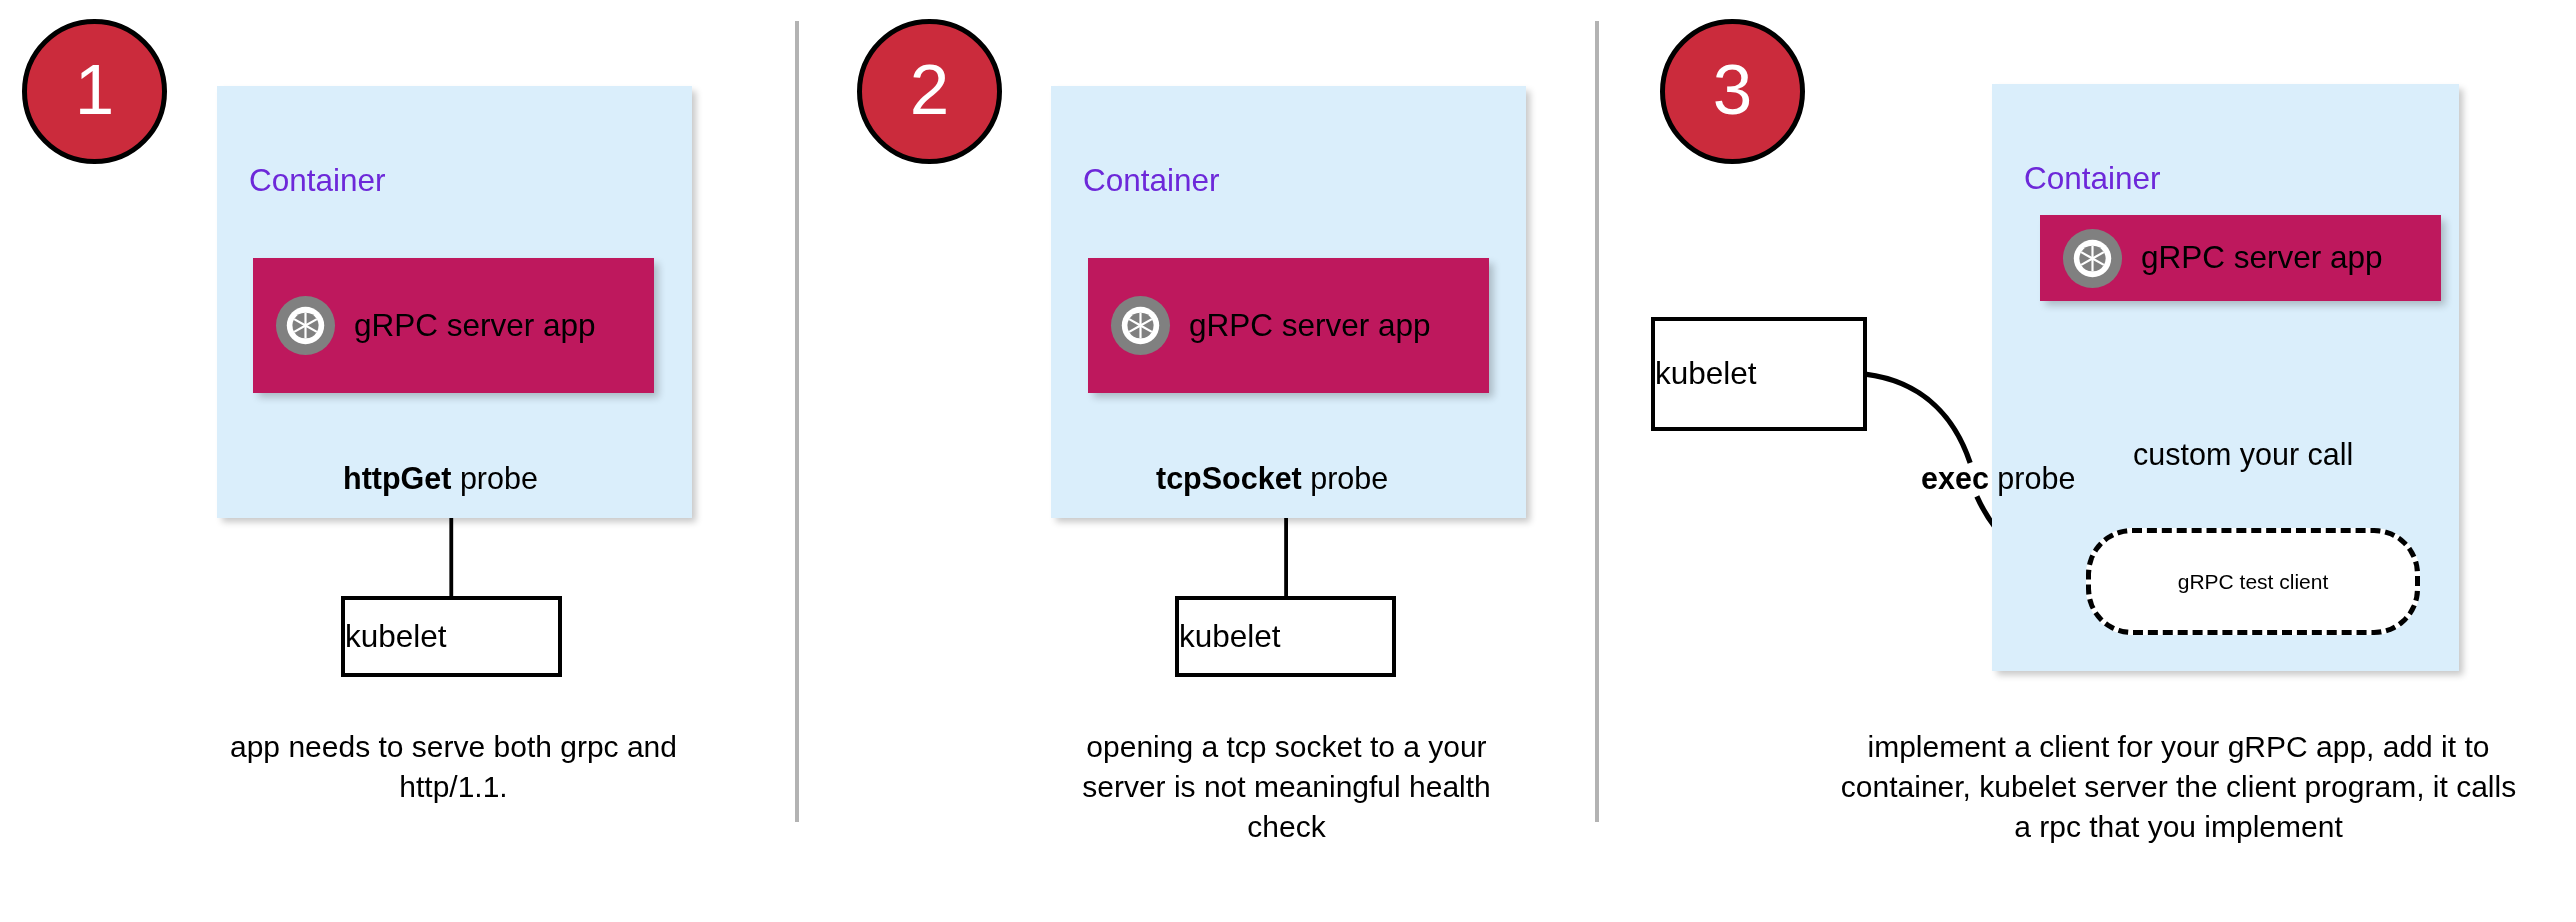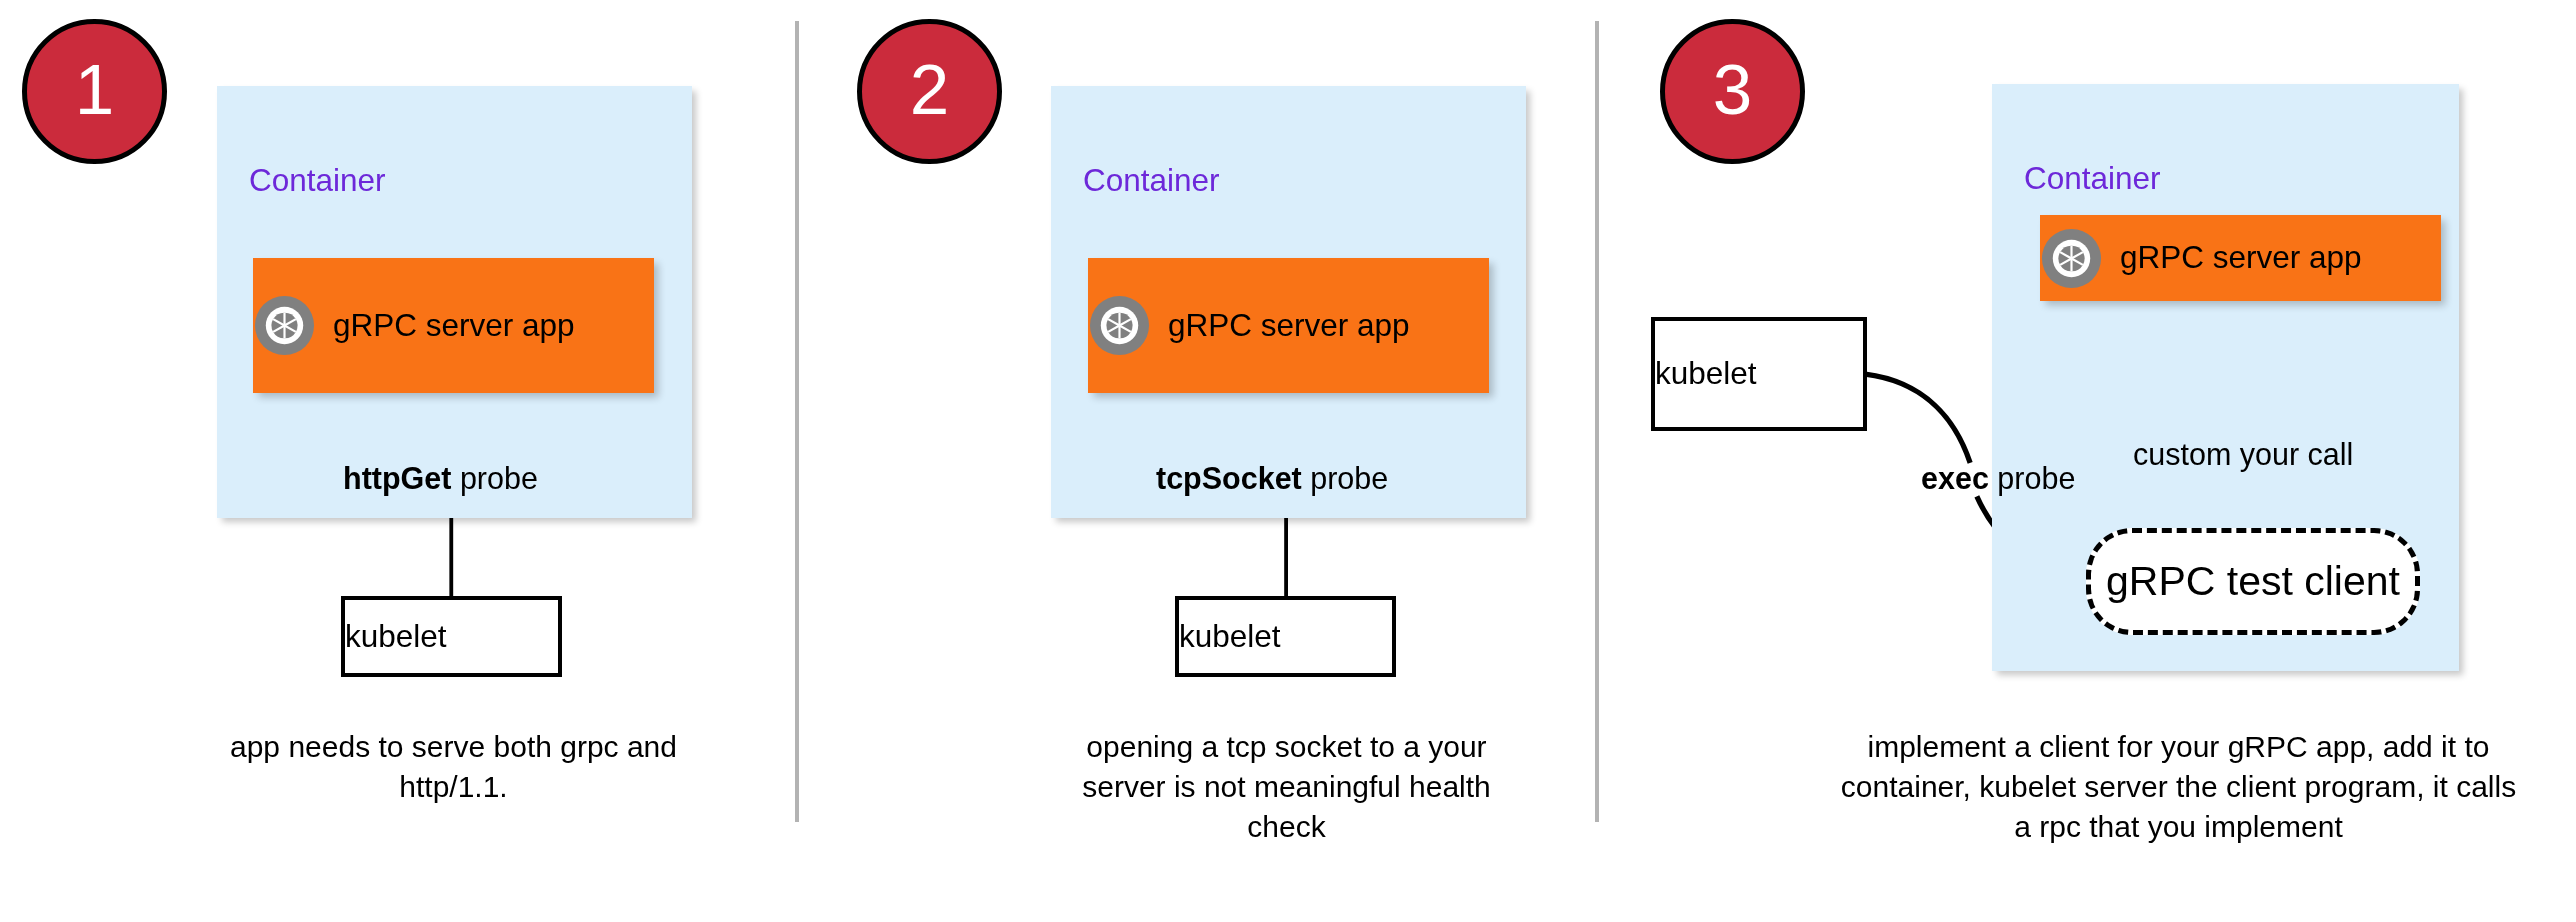--- a/index.html
+++ b/index.html
@@ -62,25 +62,26 @@
     font-size: 31.5px;
     line-height: 1;
     color: #6d28d9;
     white-space: nowrap;
     margin-top: 48px;
   }
 
   
   .app-card {
     position: absolute;
-    background: #f97316;
+    background: #be185d;
     box-shadow: 4.8px 4.8px 7.6px rgba(0,0,0,0.22);
     display: flex;
     align-items: center;
     box-sizing: border-box;
+    padding-left: 21px;
   }
   .app-card .label {
     font-size: 31.5px;
     line-height: 1;
     color: #000000;
     white-space: nowrap;
     margin-left: 17px;
   }
   .grpc-icon {
     width: 63px;
@@ -111,21 +112,21 @@
     position: absolute;
     background: #ffffff;
     border: 5.7px dashed #000000;
     border-radius: 46px;
     box-sizing: border-box;
     display: flex;
     align-items: center;
     justify-content: center;
   }
   .dashed-node .label {
-    font-size: 41px;
+    font-size: 21px;
     line-height: 1;
     color: #000000;
     white-space: nowrap;
   }
 
   
   .edge-label {
     position: absolute;
     font-size: 30.5px;
     line-height: 1;

